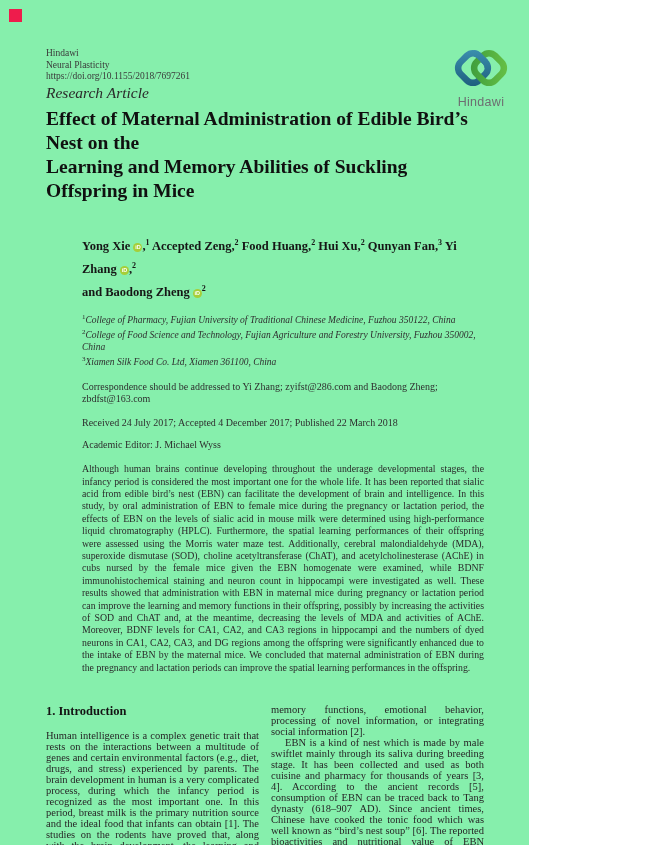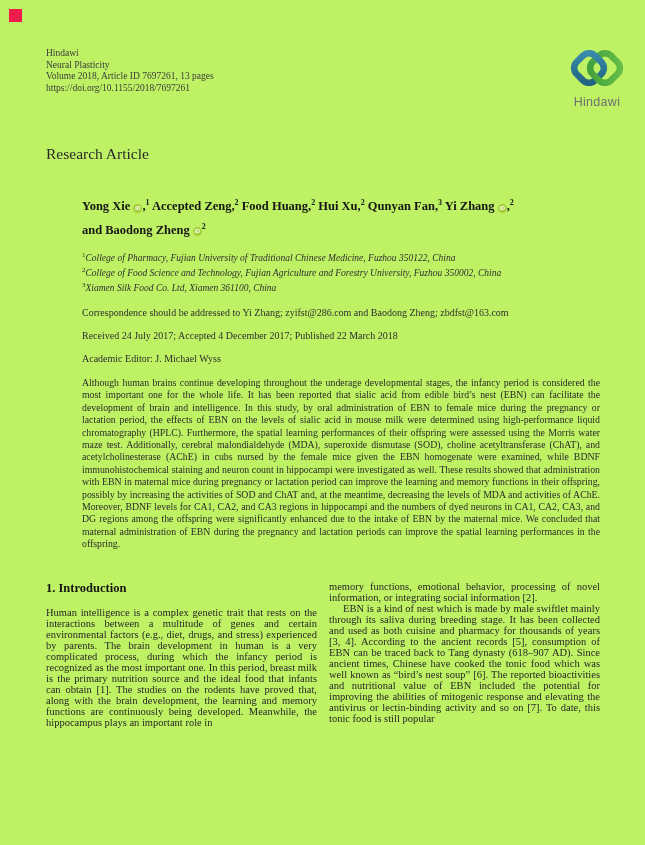--- a/index.html
+++ b/index.html
@@ -1,43 +1,42 @@
 <!DOCTYPE html>
 <html><head>
 <meta charset="utf-8">
 <style>
   html,body{margin:0;padding:0;background:#ffffff;}
   .page{
     position:relative;
-    width:645px;height:845px;
+    width:529px;height:845px;
     box-sizing:border-box;
     padding:48px 45px 0 46px;
-    background:#bef264;
+    background:#86efac;
     font-family:"Liberation Serif", serif;
     color:#242424;
     overflow:hidden;
   }
   .red-marker{
     position:absolute;left:9px;top:9px;width:13px;height:13px;
   }
   
   .pub-block{font-size:9.5px;line-height:11.6px;color:#3a3a3a;}
   .pub-block .line{white-space:nowrap;}
   .logo{
     position:absolute;top:42px;right:16px;width:64px;text-align:center;
   }
   .logo svg{display:block;margin:0 auto;}
   .logo-wordmark{
     font-family:"Liberation Sans", sans-serif;
     font-size:12.5px;letter-spacing:.3px;color:#6d6e71;margin-top:1px;
   }
   
   .article-kind{
-    margin-top:50px;
-    font-size:15.5px;line-height:19px;color:#2a2a2a;
+    font-style:italic;font-size:15.5px;line-height:19px;color:#2a2a2a;
   }
   .article-title{
     margin:5px 0 0 0;
     font-size:19.5px;line-height:24px;font-weight:bold;color:#101010;
   }
   .article-title .tline{display:block;}
   
   .front{margin-left:36px;}
   .authors{margin-top:30px;font-size:12.5px;font-weight:bold;line-height:19px;color:#161616;}
   .authors sup{font-size:8px;font-weight:bold;}
@@ -75,21 +74,20 @@
 <body>
 
 <div class="page">
 
   <div class="red-marker" style="background: rgb(238, 28, 76);"></div>
 
   <header>
     <div class="pub-block">
       <div class="line">Hindawi</div>
       <div class="line">Neural Plasticity</div>
-      <div class="line">Volume 2018, Article ID 7697261, 13 pages</div>
       <div class="line">https://doi.org/10.1155/2018/7697261</div>
     </div>
     <div class="logo">
       <svg width="60" height="52" viewBox="0 0 120 104" aria-hidden="true">
         <defs>
           <linearGradient id="gTeal" x1="0" y1="0" x2="1" y2="1">
             <stop offset="0" stop-color="#3b8fae"></stop>
             <stop offset="1" stop-color="#1e5f7e"></stop>
           </linearGradient>
           <linearGradient id="gGreen" x1="1" y1="0" x2="0" y2="1">
@@ -105,20 +103,24 @@
         <g clip-path="url(#topOverlap)">
           <rect x="-26" y="-26" width="52" height="52" rx="17" fill="none" stroke="url(#gTeal)" stroke-width="13" transform="translate(44,52) rotate(45)"></rect>
         </g>
       </svg>
       <div class="logo-wordmark">Hindawi</div>
     </div>
   </header>
 
   <div class="article-kind">Research Article</div>
 
+  <h1 class="article-title">
+    <span class="tline">Effect of Maternal Administration of Edible Bird’s Nest on the</span>
+    <span class="tline">Learning and Memory Abilities of Suckling Offspring in Mice</span>
+  </h1>
 
   <div class="front">
 
     <div class="authors">
         <div><span>Yong Xie</span> <span class="orcid" style="background: rgb(166, 206, 57);">iD</span>,<sup>1</sup> <span>Accepted Zeng</span>,<sup>2</sup> <span>Food Huang</span>,<sup>2</sup> <span>Hui Xu</span>,<sup>2</sup> <span>Qunyan Fan</span>,<sup>3</sup> <span>Yi Zhang</span> <span class="orcid" style="background: rgb(166, 206, 57);">iD</span>,<sup>2</sup> </div>
         <div>and <span>Baodong Zheng</span> <span class="orcid" style="background: rgb(166, 206, 57);">iD</span><sup>2</sup> </div>
       </div>
 
     <div class="affils">
         <div><sup>1</sup>College of Pharmacy, Fujian University of Traditional Chinese Medicine, Fuzhou 350122, China</div>

